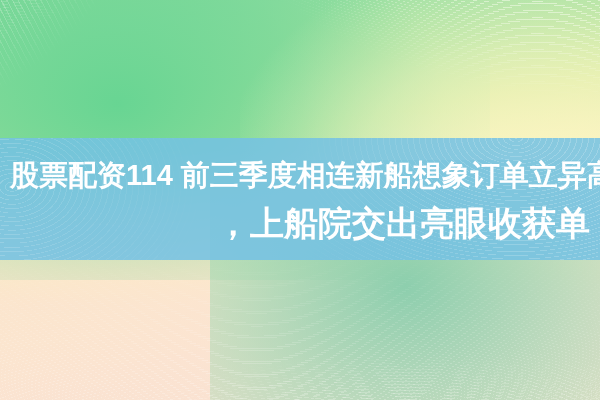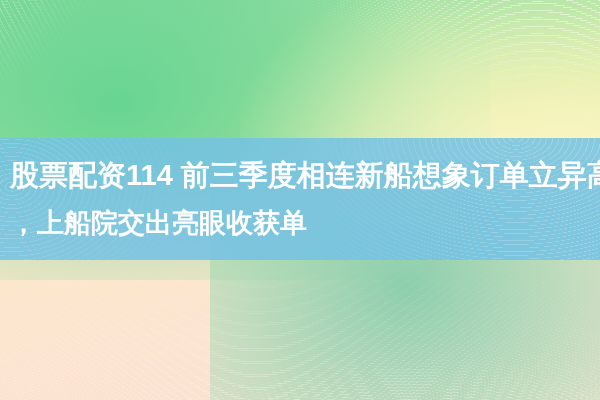--- a/index.html
+++ b/index.html
@@ -207,23 +207,23 @@
     font-size: 29px;
     font-weight: bold;
     line-height: 48px;
     letter-spacing: 0px;
     white-space: nowrap;
   }
   .headline-line-2 {
     position: relative;
     z-index: 2;
     width: 580px;
-    text-align: left;
+    text-align: right;
     color: #ffffff;
-    font-size: 27px;
+    font-size: 34px;
     font-weight: bold;
     line-height: 48px;
     white-space: nowrap;
   }
 </style>
 </head>
 <body>
 
 <div id="banner">
 

